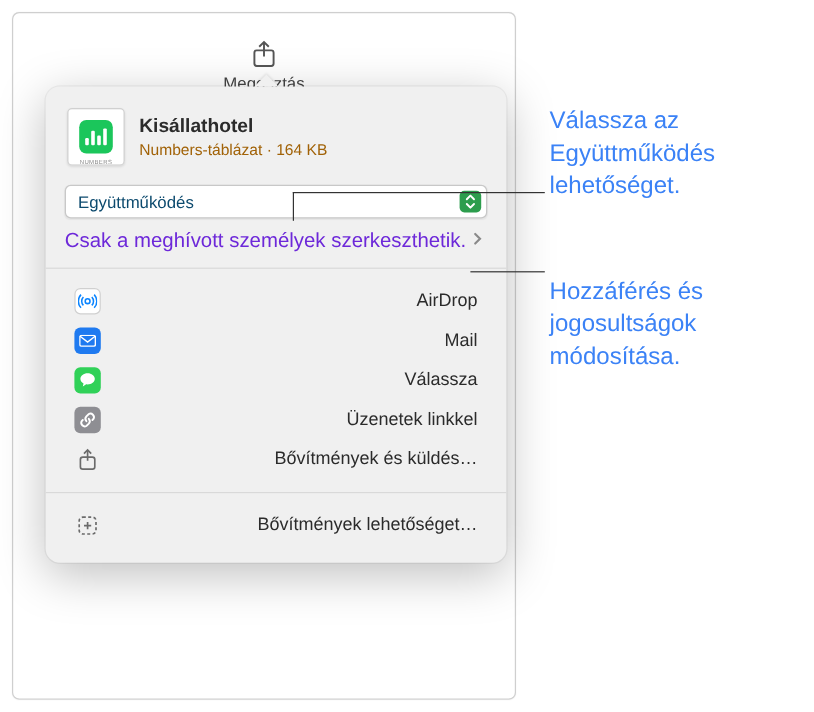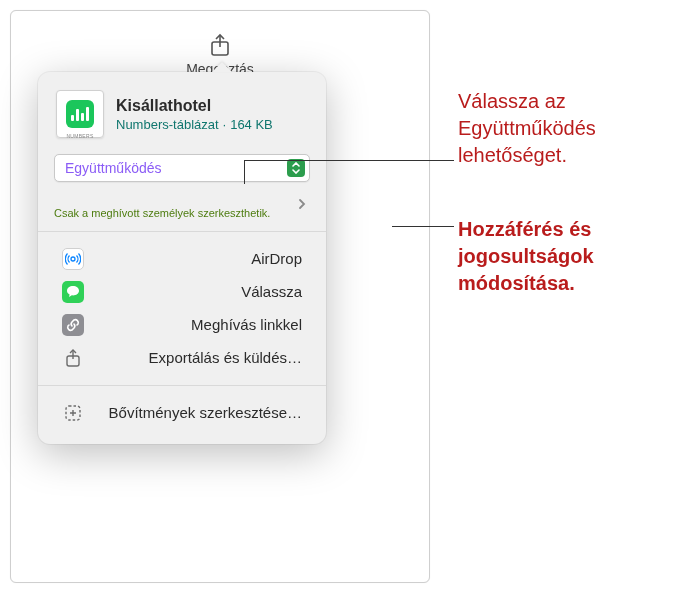--- a/index.html
+++ b/index.html
@@ -41,21 +41,21 @@
     }
     .share-label {
       font-size: 14px;
       color: #444;
       margin-top: 2px;
     }
     .popover {
       position: absolute;
       left: 38px;
       top: 72px;
-      width: 288px;
+      width: 384px;
       background: #f0f0f0;
       border-radius: 12px;
       box-shadow: 0 10px 40px rgba(0,0,0,0.25), 0 0 0 1px rgba(0,0,0,0.05);
       padding: 14px 0 10px 0;
     }
     .popover::before {
       content: "";
       position: absolute;
       top: -10px;
       left: 174px;
@@ -114,34 +114,34 @@
     .file-info {
       margin-left: 12px;
     }
     .file-title {
       font-size: 16px;
       font-weight: 600;
       color: #2b2b2b;
     }
     .file-meta {
       font-size: 13px;
-      color: #0f766e;
+      color: #a16207;
       margin-top: 2px;
     }
     .collab-select {
       margin: 6px 16px 4px 16px;
       height: 28px;
       background: #fff;
       border: 1px solid #c8c8c8;
       border-radius: 5px;
       display: flex;
       align-items: center;
       padding: 0 4px 0 10px;
       font-size: 14px;
-      color: #8b5cf6;
+      color: #0c4a6e;
       position: relative;
       box-shadow: 0 0.5px 1px rgba(0,0,0,0.05);
     }
     .collab-select .select-stepper {
       margin-left: auto;
       width: 18px;
       height: 18px;
       background: #2c9d4d;
       border-radius: 4px;
       display: flex;
@@ -151,25 +151,24 @@
       color: #fff;
     }
     .select-stepper svg { display: block; }
     .perm-row {
       margin: 6px 16px 8px 16px;
       display: flex;
       align-items: center;
       padding: 2px 0;
     }
     .perm-text {
-      font-size: 11px;
-      color: #4d7c0f;
+      font-size: 17px;
+      color: #6d28d9;
       line-height: 1.35;
       flex: 1;
-      margin-top: 16px;
     }
     .perm-chevron {
       color: #8a8a8a;
       width: 16px;
       text-align: center;
     }
     .divider {
       height: 1px;
       background: #d9d9d9;
       margin: 6px 0;
@@ -206,26 +205,26 @@
     .icon-notes-lines { position: relative; z-index:1; width: 12px; }
     .icon-notes-lines span { display:block; height:1px; background:#bbb; margin:2px 0; }
     .icon-link { background: #8e8e93; color: #fff; }
     .icon-export { color: #6b6b6b; }
     .icon-extensions { color: #6b6b6b; }
     .icon-plain { background: transparent; }
 
     .annotation {
       position: absolute;
       font-size: 20px;
-      color: #b91c1c;
+      color: #3b82f6;
       line-height: 1.35;
       width: 210px;
     }
     .anno1 { left: 458px; top: 88px; }
-    .anno2 { left: 458px; top: 216px; font-weight: bold; }
+    .anno2 { left: 458px; top: 230px; }
     .callout-line {
       position: absolute;
       background: #333;
       height: 1px;
     }
     .line1 {
       left: 244px;
       top: 160px;
       width: 210px;
     }
@@ -306,64 +305,73 @@
           <circle cx="8" cy="8" r="2"></circle>
           <path d="M4.5 11.5 A5 5 0 0 1 4.5 4.5"></path>
           <path d="M11.5 4.5 A5 5 0 0 1 11.5 11.5"></path>
           <path d="M2.5 13.5 A8 8 0 0 1 2.5 2.5"></path>
           <path d="M13.5 2.5 A8 8 0 0 1 13.5 13.5"></path>
         </svg>
       </div>
       <span>AirDrop</span>
     </div>
 
+    <div class="action-item">
+      <div class="action-icon icon-mail">
+        <svg width="14" height="10" viewBox="0 0 14 10" fill="none" stroke="currentColor" stroke-width="1.2">
+          <rect x="0.5" y="0.5" width="13" height="9" rx="1.5" fill="#fff" fill-opacity="0"></rect>
+          <path d="M0.5 1 L7 6 L13.5 1"></path>
+        </svg>
+      </div>
+      <span>Mail</span>
+    </div>
 
     <div class="action-item">
       <div class="action-icon icon-messages">
         <svg width="14" height="13" viewBox="0 0 14 13" fill="#fff">
           <path d="M7 1 C3.7 1 1 3.1 1 5.7 C1 7.3 2 8.7 3.6 9.5 L3 12 L5.8 10.3 C6.2 10.3 6.6 10.4 7 10.4 C10.3 10.4 13 8.3 13 5.7 C13 3.1 10.3 1 7 1 Z"></path>
         </svg>
       </div>
       <span>Válassza</span>
     </div>
 
 
     <div class="action-item">
       <div class="action-icon icon-link">
         <svg width="14" height="14" viewBox="0 0 14 14" fill="none" stroke="#fff" stroke-width="1.6" stroke-linecap="round">
           <path d="M6 8 A3 3 0 0 1 6 4 L8 2 A3 3 0 0 1 12 6 L11 7"></path>
           <path d="M8 6 A3 3 0 0 1 8 10 L6 12 A3 3 0 0 1 2 8 L3 7"></path>
         </svg>
       </div>
-      <span>Meghívás linkkel</span>
+      <span>Üzenetek linkkel</span>
     </div>
 
     <div class="action-item">
       <div class="action-icon icon-plain icon-export">
         <svg width="20" height="20" viewBox="0 0 20 20" fill="none" stroke="currentColor" stroke-width="1.4">
           <path d="M10 2 L10 11"></path>
           <path d="M7 5 L10 2 L13 5"></path>
           <rect x="4" y="8" width="12" height="10" rx="2"></rect>
         </svg>
       </div>
-      <span>Exportálás és küldés…</span>
+      <span>Bővítmények és küldés…</span>
     </div>
   </div>
 
   <div class="divider"></div>
 
   <div class="action-list">
     <div class="action-item">
       <div class="action-icon icon-plain icon-extensions">
         <svg width="18" height="18" viewBox="0 0 18 18" fill="none" stroke="currentColor" stroke-width="1.4">
           <rect x="2" y="2" width="14" height="14" rx="3" stroke-dasharray="2.5 2"></rect>
           <path d="M9 6 L9 12 M6 9 L12 9" stroke-dasharray="0"></path>
         </svg>
       </div>
-      <span>Bővítmények szerkesztése…</span>
+      <span>Bővítmények lehetőséget…</span>
     </div>
   </div>
 </div>
 
 <div class="line1v"></div>
 <div class="callout-line line1"></div>
 <div class="annotation anno1">Válassza az Együttműködés lehetőséget.</div>
 
 <div class="callout-line line2"></div>
 <div class="annotation anno2">Hozzáférés és jogosultságok módosítása.</div>

